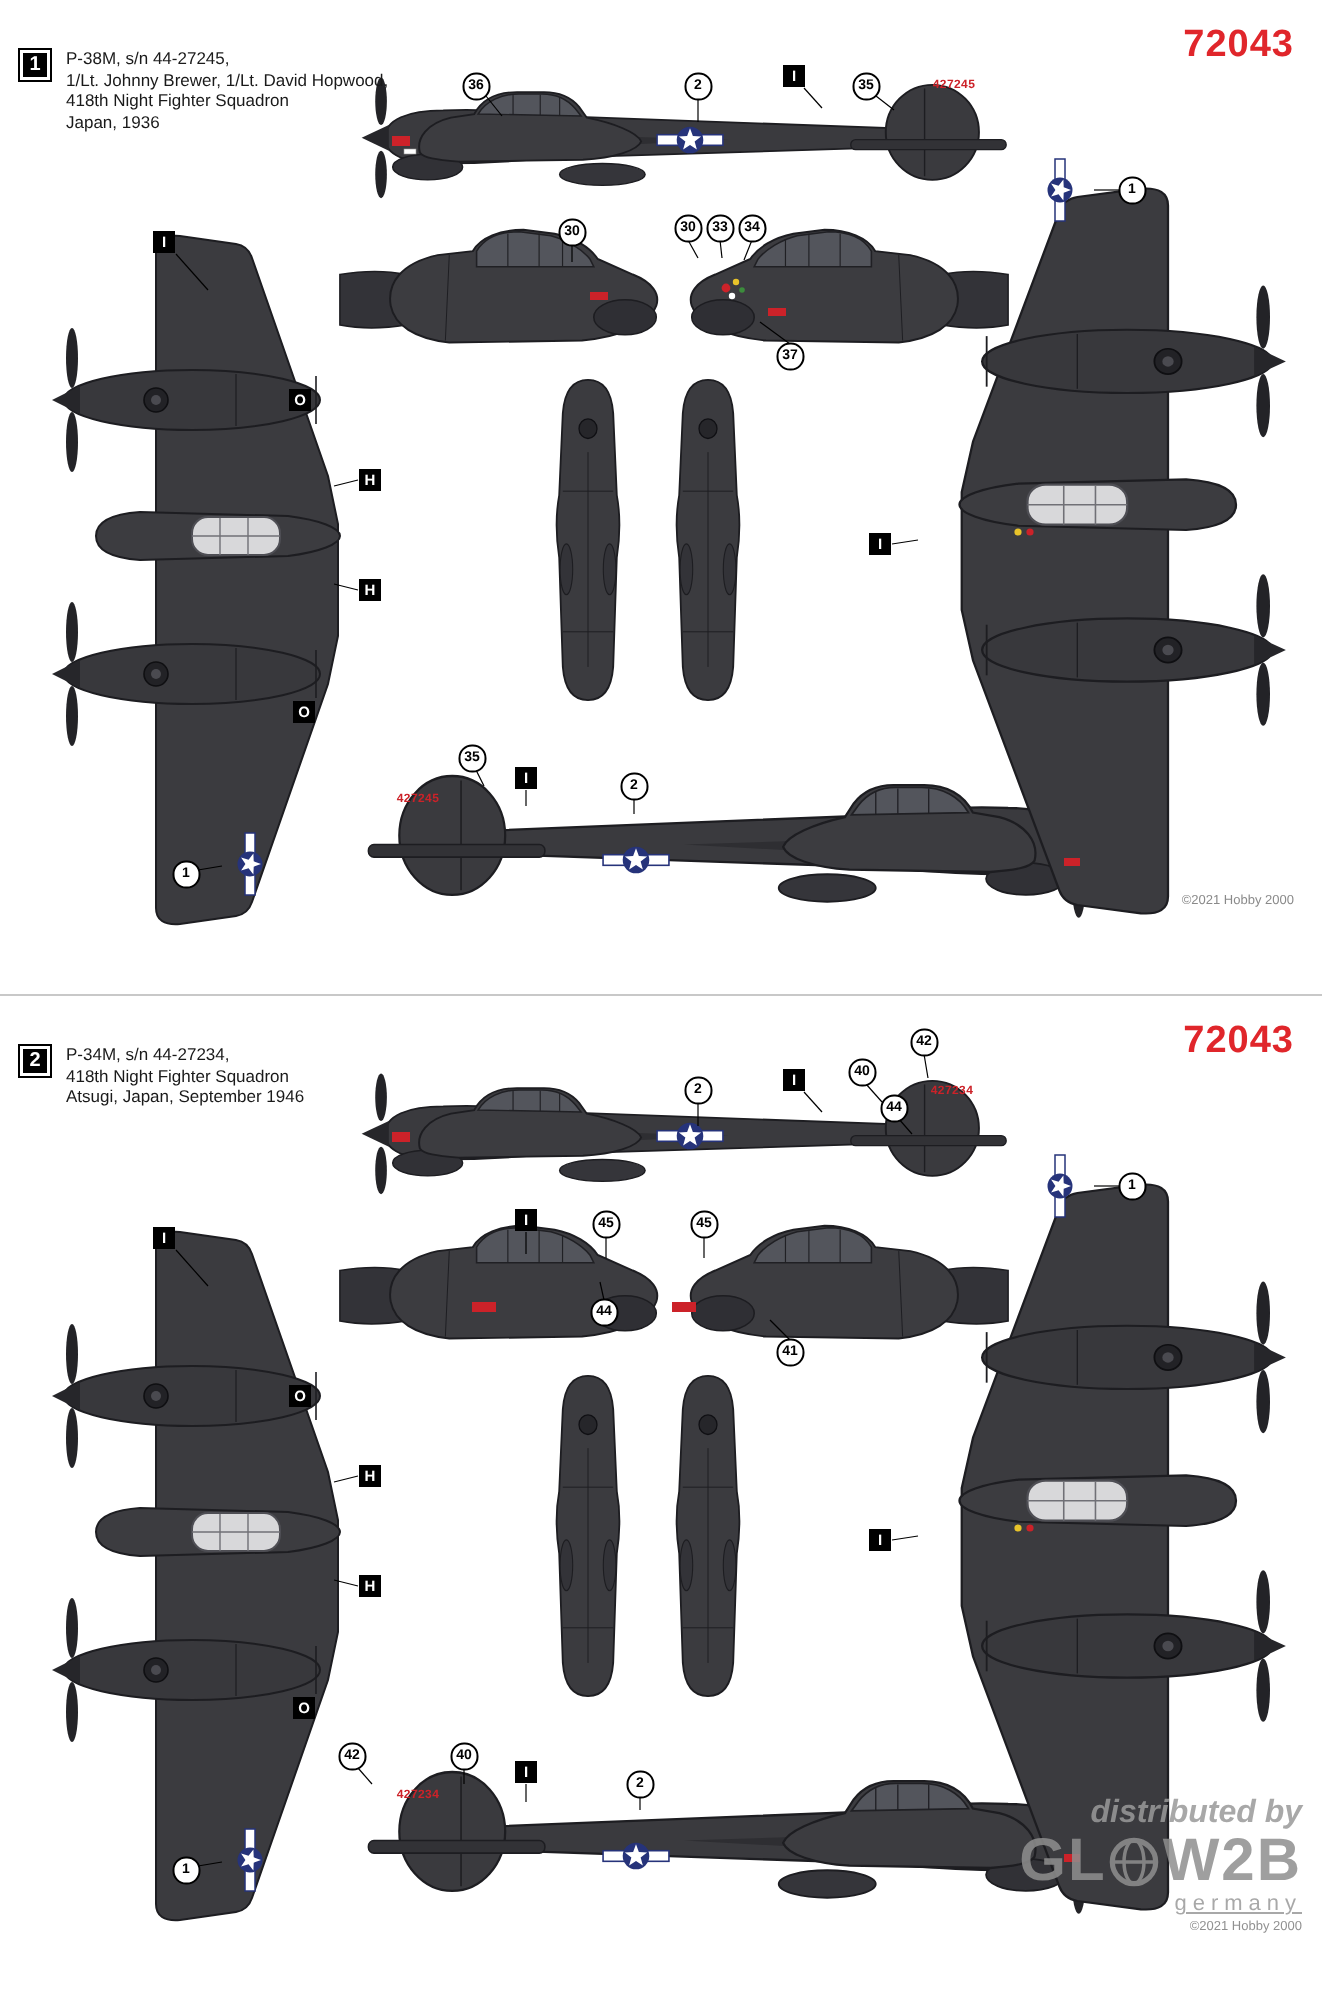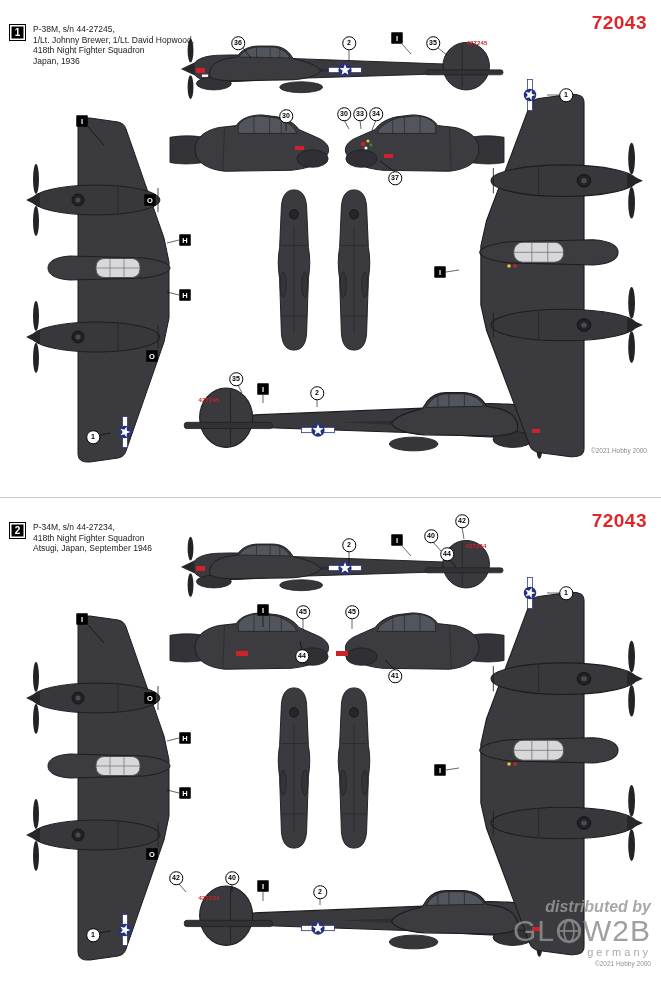--- a/index.html
+++ b/index.html
@@ -16,23 +16,23 @@
           box-sizing:border-box;z-index:5;}
   .marker.circle{width:13.5px;height:13.5px;border-radius:50%;background:#fff;border:1.2px solid #000;
                  font-size:7px;font-weight:bold;color:#000;}
   .marker.square{width:11px;height:11px;background:#000;color:#fff;font-size:7.5px;font-weight:bold;border:1px solid #000;}
   .marker-layer{position:absolute;left:0;top:0;right:0;bottom:0;pointer-events:none;}
   .tail-code{position:absolute;transform:translate(-50%,-50%);color:#cc2229;font-size:6px;font-weight:bold;
              letter-spacing:0.2px;z-index:4;}
   .copyright-1{position:absolute;right:14px;top:447px;font-size:6.5px;color:#8a8a8a;}
   .watermark{position:absolute;right:10px;top:898px;text-align:right;color:#8f8f8f;opacity:0.85;z-index:6;}
   .wm-dist{font-style:italic;font-weight:bold;font-size:16px;color:#9a9a9a;line-height:18px;}
-  .wm-brand{font-size:30px;font-weight:normal;letter-spacing:1px;line-height:30px;color:#8f8f8f;
+  .wm-brand{font-size:30px;font-weight:bold;letter-spacing:1px;line-height:30px;color:#8f8f8f;
             display:flex;align-items:center;justify-content:flex-end;gap:1px;}
-  .wm-country{font-size:11px;letter-spacing:3px;color:#9a9a9a;line-height:12px;}
+  .wm-country{font-size:11px;letter-spacing:3px;color:#9a9a9a;line-height:12px;text-decoration:underline;}
   .wm-copy{font-size:6.5px;color:#7d7d7d;margin-top:2px;}
   .globe{display:inline-block;}
 </style>
 </head>
 <body>
 
 <div class="stage">
 
   <svg class="artwork" width="661" height="1000" viewBox="0 0 661 1000">
     <defs>

